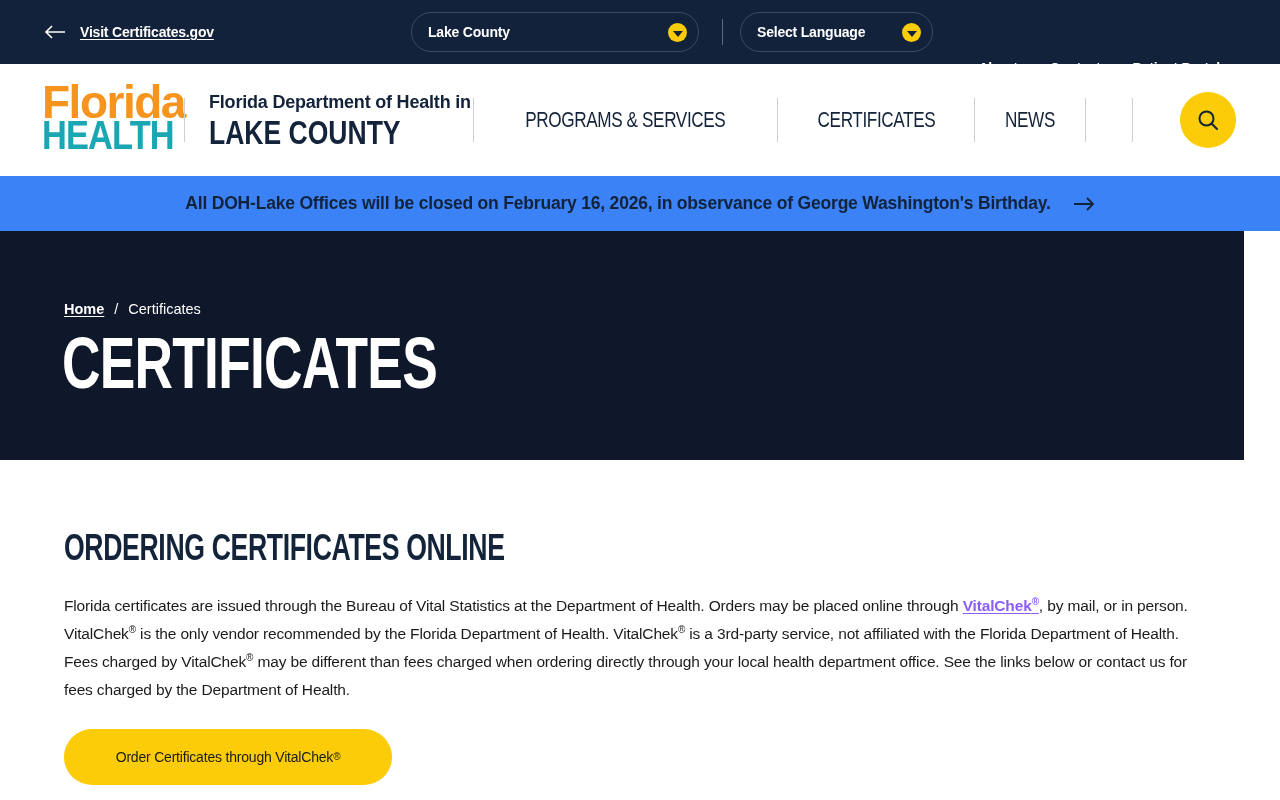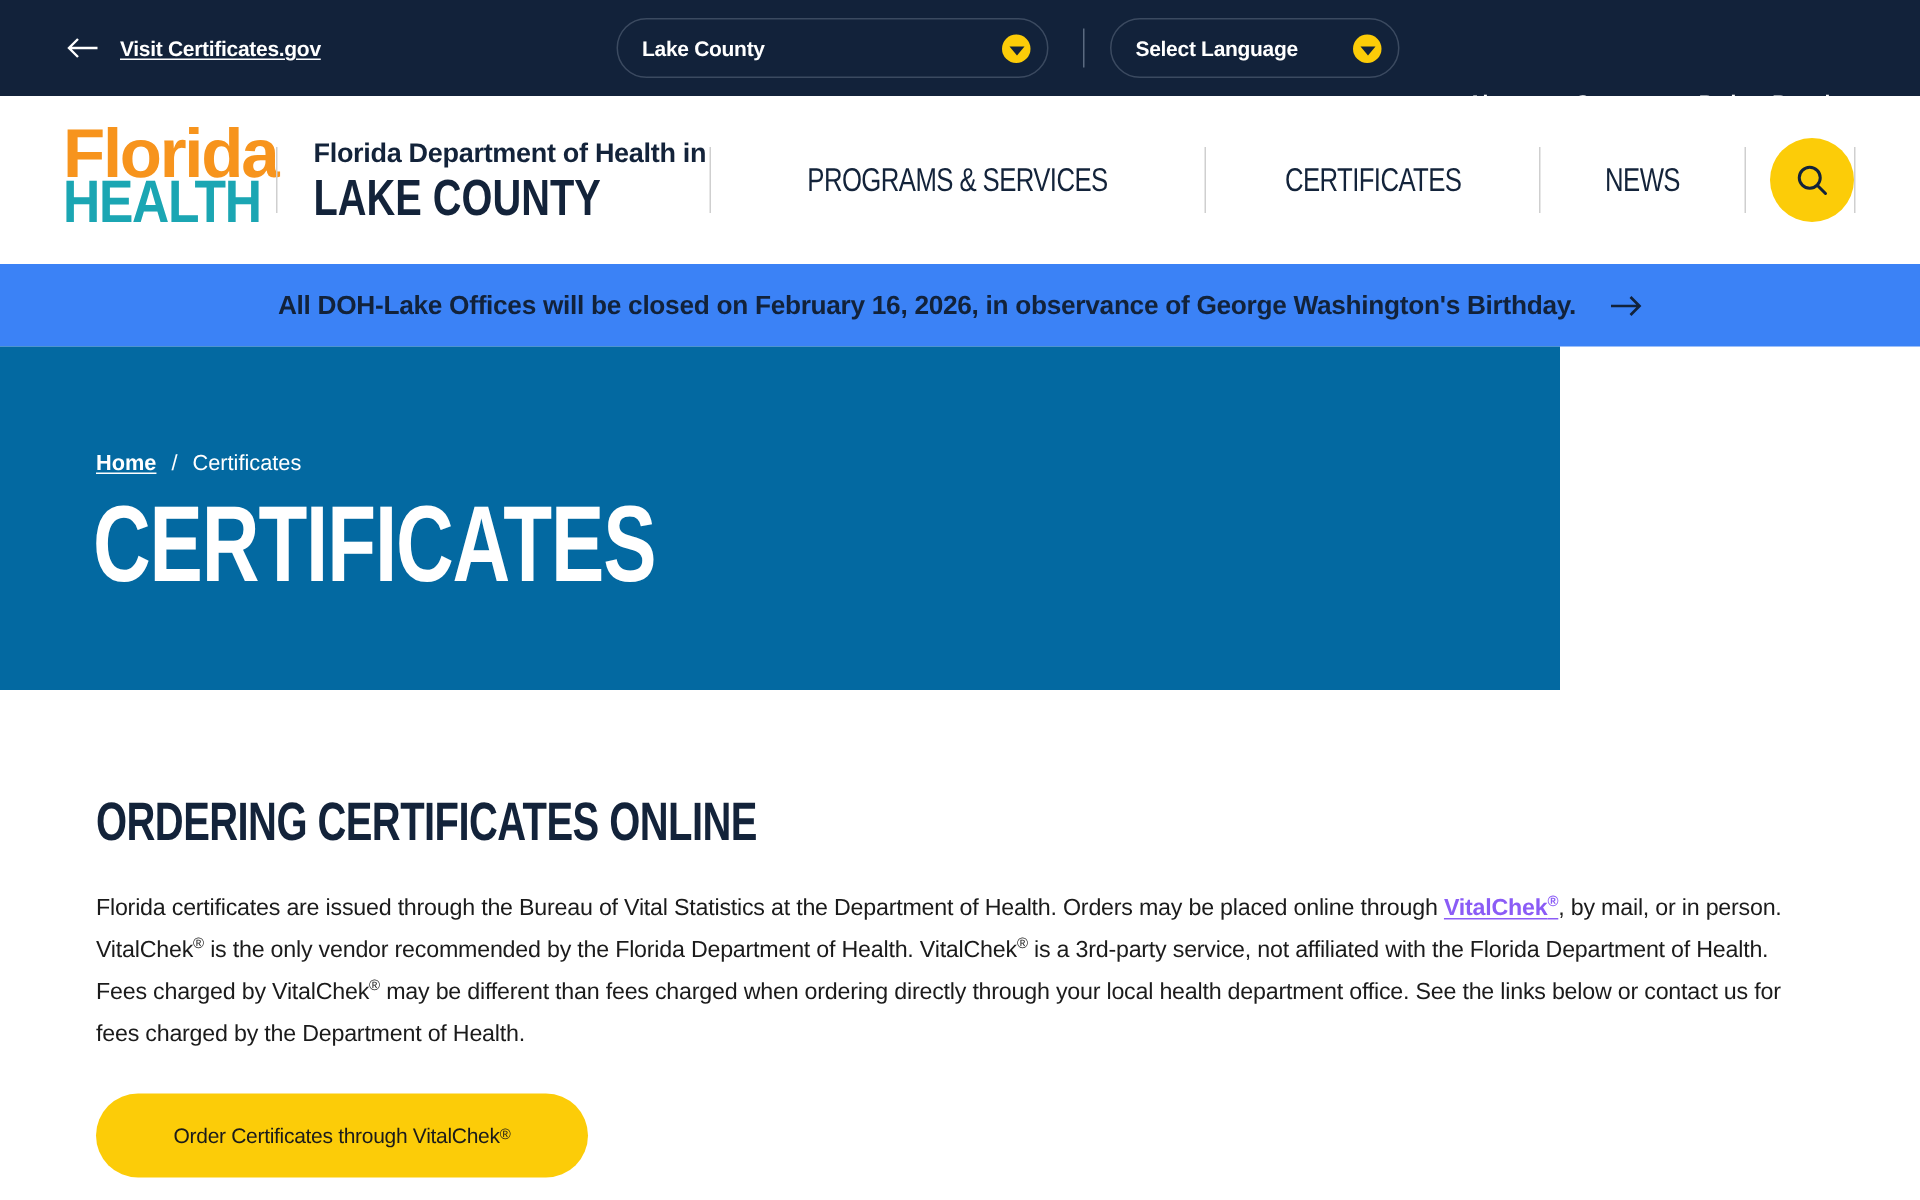--- a/index.html
+++ b/index.html
@@ -51,21 +51,21 @@
   }
   .logo-divider { position: absolute; left: 184px; top: 34px; width: 1px; height: 44px; background: #cfcfcf; }
   .dept-name { position: absolute; left: 209px; top: 28px; }
   .dept-name .small { display: block; font-weight: 700; font-size: 18px; color: #13233a; letter-spacing: -0.2px; }
   .dept-name .big {
     display: block; font-weight: 700; font-size: 34px; line-height: 34px; color: #13233a; margin-top: 2px;
     transform: scaleX(0.78); transform-origin: left; letter-spacing: 0px;
   }
   .main-nav { position: absolute; left: 473px; top: 34px; height: 44px; display: flex; }
   .nav-item {
-    height: 44px; display: flex; align-items: center; padding: 0 36px; border-left: 1px solid #cfcfcf;
+    height: 44px; display: flex; align-items: center; padding: 0 23px; border-left: 1px solid #cfcfcf;
     color: #13233a; text-decoration: none;
   }
   .nav-item:last-child { border-right: 1px solid #cfcfcf; }
   .nav-item span {
     display: inline-block; font-size: 22px; font-weight: 400; letter-spacing: -0.5px;
     transform: scaleX(0.78); transform-origin: center; white-space: nowrap;
   }
   .search-button {
     position: absolute; left: 1180px; top: 28px; width: 56px; height: 56px; border-radius: 50%;
     background: #fccc08; display: flex; align-items: center; justify-content: center; border: none;
@@ -73,21 +73,21 @@
 
   
   .alert-banner {
     position: absolute; left: 0; top: 176px; width: 1280px; height: 55px; background: #3b82f6;
     display: flex; align-items: center; justify-content: center; gap: 18px; text-decoration: none;
   }
   .alert-banner .text { color: #12223a; font-weight: 700; font-size: 17.5px; letter-spacing: -0.2px; }
   .alert-banner .arrow { width: 22px; height: 14px; margin-left: 4px; }
 
   
-  .hero { position: absolute; left: 0; top: 231px; width: 1040px; height: 229px; background: #0369a1; }
+  .hero { position: absolute; left: 0; top: 231px; width: 1244px; height: 229px; background: #0f172a; }
   .breadcrumb { position: absolute; left: 64px; top: 70px; display: flex; gap: 10px; color: #fff; font-size: 14.5px; }
   .breadcrumb a { color: #fff; font-weight: 700; text-decoration: underline; text-underline-offset: 2px; }
   .page-title {
     position: absolute; left: 62px; top: 92px; color: #fff; font-weight: 700; font-size: 72px; line-height: 80px;
     transform: scaleX(0.74); transform-origin: left; letter-spacing: -1px; white-space: nowrap;
   }
 
   
   .content { position: absolute; left: 64px; top: 460px; width: 1152px; }
   .section-heading {

